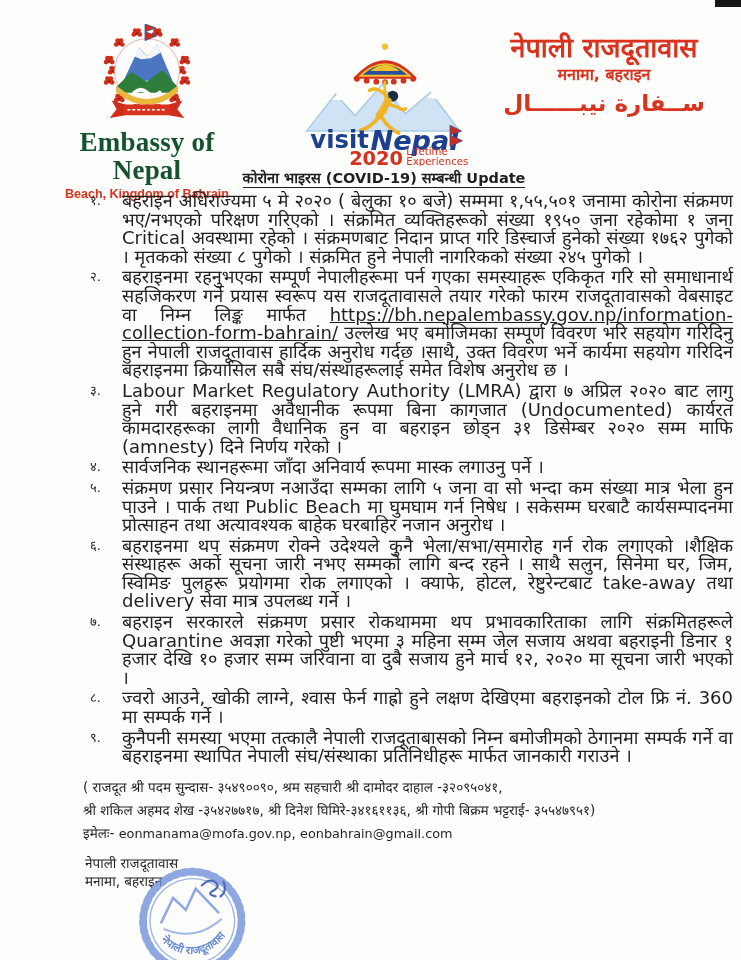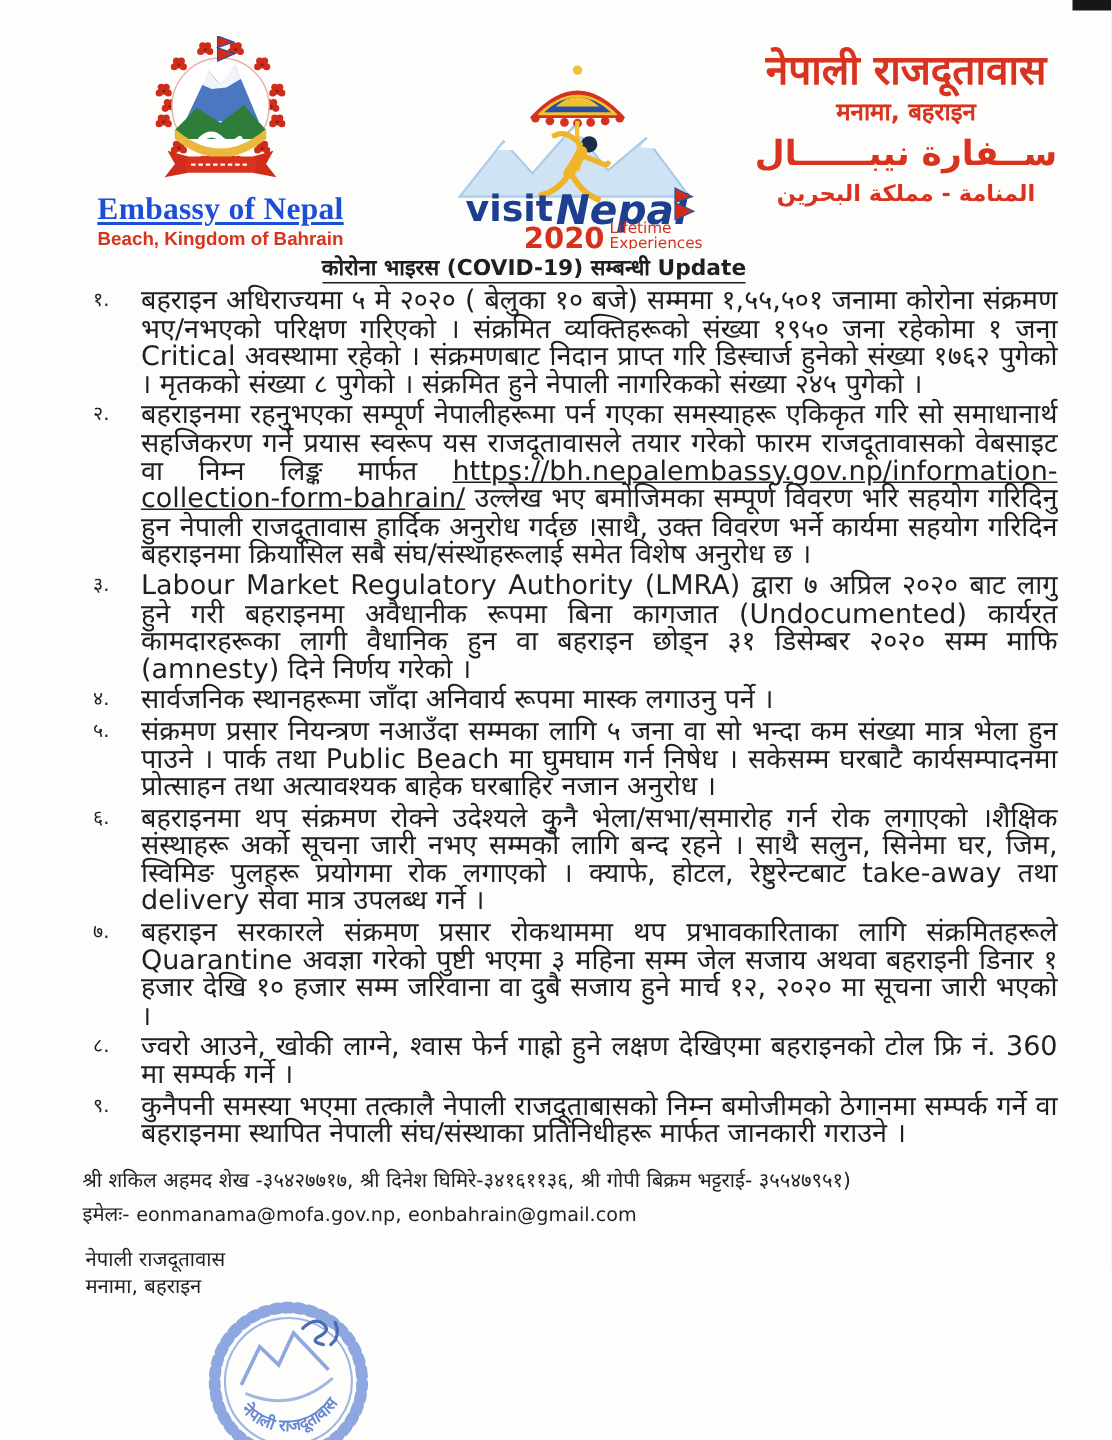--- a/index.html
+++ b/index.html
@@ -2,31 +2,31 @@
 <html><head>
 <meta charset="utf-8">
 <style>
   html,body{margin:0;padding:0;}
   body{background:#e8e8e8;font-family:"DejaVu Sans",sans-serif;}
   .page{position:relative;width:741px;height:960px;margin:0 auto;background:#fdfdfb;overflow:hidden;color:#1f1f1f;}
   .scan-corner{position:absolute;top:0;right:0;width:26px;height:7px;background:#171717;}
 
   
   .header-left{position:absolute;left:52px;top:24px;width:190px;text-align:center;}
-  .embassy-name{font-family:"Liberation Serif","DejaVu Serif",serif;font-weight:bold;font-size:21px;color:#1d4ed8;letter-spacing:.2px;line-height:1.05;text-decoration:underline;}
+  .embassy-name{font-family:"Liberation Serif","DejaVu Serif",serif;font-weight:bold;font-size:27px;color:#14532d;letter-spacing:.2px;line-height:1.05;}
   .embassy-loc{font-family:"Liberation Sans","DejaVu Sans",sans-serif;font-weight:bold;font-size:12.5px;color:#d9331f;margin-top:2px;}
   .header-center{position:absolute;left:298px;top:38px;width:175px;text-align:center;}
   .header-right{position:absolute;left:478px;top:34px;width:252px;text-align:center;color:#d9331f;}
   .hr-np1{font-size:27px;font-weight:bold;line-height:1.05;}
   .hr-np2{font-size:16px;font-weight:bold;margin-top:1px;}
   .hr-ar1{font-size:23px;font-weight:bold;margin-top:6px;line-height:1.1;}
   .hr-ar2{font-size:15px;font-weight:bold;margin-top:3px;}
 
   
-  .doc{position:absolute;left:0;top:167px;width:712px;}
+  .doc{position:absolute;left:0;top:167px;width:712px;padding-left:28px;}
   .doc-title{text-align:center;font-size:14.5px;font-weight:bold;margin-bottom:5px;}
   .doc-title span{border-bottom:1.5px solid #1f1f1f;padding-bottom:1px;}
   .items{margin:0 7px 0 62px;}
   .item{display:flex;margin-bottom:2px;}
   .item .num{flex:0 0 32px;font-size:13px;line-height:18.6px;}
   .item .txt{flex:1;font-size:18px;line-height:18.6px;text-align:justify;}
   .doc-link{text-decoration:underline;cursor:pointer;}
 
   .contact{margin:10px 7px 0 55px;font-size:13.5px;line-height:23px;}
   .contact-heading{font-weight:bold;font-size:14px;border-bottom:1.5px solid #1f1f1f;display:inline-block;padding-bottom:0;}
@@ -127,21 +127,20 @@
       <text x="48" y="131" font-family="DejaVu Sans, sans-serif" font-size="20" font-weight="bold" fill="#d6311f">2020</text>
       <text x="107" y="121" font-family="DejaVu Sans, sans-serif" font-size="10.5" fill="#d6311f">Lifetime</text>
       <text x="107" y="131" font-family="DejaVu Sans, sans-serif" font-size="10.5" fill="#d6311f">Experiences</text>
     </svg>
   </div>
 
   <div class="header-right">
     <div class="hr-np1">नेपाली राजदूतावास</div>
     <div class="hr-np2">मनामा, बहराइन</div>
     <div class="hr-ar1" dir="rtl">ســفارة نيبــــــال</div>
-    <div class="hr-ar2" dir="rtl">المنامة - مملكة البحرين</div>
   </div>
 
   <div class="doc">
     <div class="doc-title"><span>कोरोना भाइरस (COVID-19) सम्बन्धी Update</span></div>
 
     <div class="items">
       <div class="item">
         <span class="num">१.</span>
         <span class="txt">बहराइन अधिराज्यमा ५ मे २०२० ( बेलुका १० बजे) सम्ममा १,५५,५०१ जनामा कोरोना संक्रमण भए/नभएको परिक्षण गरिएको । संक्रमित व्यक्तिहरूको संख्या १९५०  जना रहेकोमा १ जना Critical अवस्थामा रहेको । संक्रमणबाट निदान प्राप्त गरि डिस्चार्ज हुनेको संख्या १७६२ पुगेको  । मृतकको संख्या ८ पुगेको । संक्रमित हुने नेपाली नागरिकको संख्या २४५ पुगेको ।</span>
       </div>
@@ -173,20 +172,21 @@
         <span class="num">८.</span>
         <span class="txt">ज्वरो आउने, खोकी लाग्ने, श्वास फेर्न गाह्रो हुने लक्षण देखिएमा बहराइनको टोल फ्रि नं. 360 मा सम्पर्क गर्ने ।</span>
       </div>
       <div class="item">
         <span class="num">९.</span>
         <span class="txt">कुनैपनी समस्या भएमा तत्कालै नेपाली राजदूताबासको निम्न बमोजीमको ठेगानमा सम्पर्क गर्ने वा बहराइनमा स्थापित नेपाली संघ/संस्थाका प्रतिनिधीहरू मार्फत जानकारी गराउने ।</span>
       </div>
     </div>
 
     <div class="contact">
+      <div>( राजदूत श्री पदम सुन्दास-  ३५४९००९०, श्रम सहचारी श्री दामोदर दाहाल -३२०९५०४१,</div>
       <div>श्री शकिल अहमद शेख -३५४२७७१७, श्री दिनेश घिमिरे-३४१६११३६, श्री गोपी बिक्रम भट्टराई-  ३५५४७९५१)</div>
       <div class="email-line">
         <span>इमेलः-</span>
         <a>eonmanama@mofa.gov.np</a><span>, </span><a>eonbahrain@gmail.com</a>
       </div>
     </div>
 
 
     <div class="footer">
       <div>नेपाली राजदूतावास</div>

